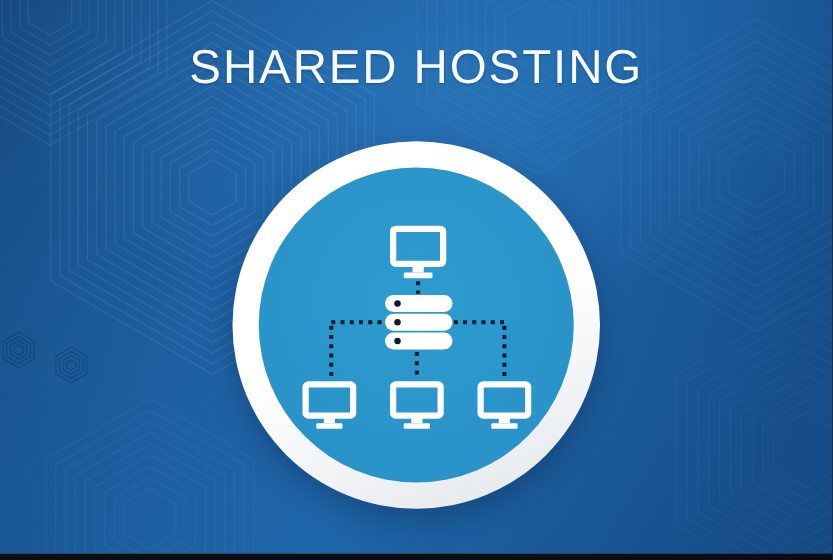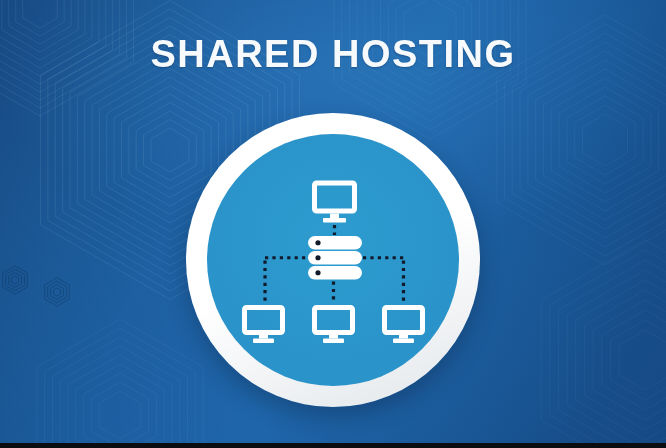--- a/index.html
+++ b/index.html
@@ -10,21 +10,21 @@
     font-family:"Liberation Sans",sans-serif;
     background:
       radial-gradient(ellipse 480px 260px at 51% 14%, rgba(50,130,198,.50), rgba(50,130,198,0) 72%),
       radial-gradient(ellipse 520px 360px at 40% 62%, rgba(40,114,180,.30), rgba(40,114,180,0) 75%),
       linear-gradient(115deg, #174a82 0%, #1b5c9e 34%, #1d64a8 52%, #174f8c 86%, #154984 100%);
   }
   .bg-pattern{position:absolute;inset:0;pointer-events:none;}
   .title{
     position:absolute;top:33px;left:0;width:100%;
     margin:0;text-align:center;
-    font-size:38px;font-weight:700;letter-spacing:1.5px;
+    font-size:38px;font-weight:400;letter-spacing:1.5px;
     color:var(--title-white,#f7fafc);
     text-shadow:0 1px 2px rgba(10,35,70,.35);
   }
   .circle-badge{
     position:absolute;left:186px;top:113px;
     width:294px;height:294px;border-radius:50%;
     background:linear-gradient(160deg,#ffffff 50%, #e2e6ea 100%);
     box-shadow:0 10px 22px rgba(8,28,58,.32);
   }
   .circle-inner{

